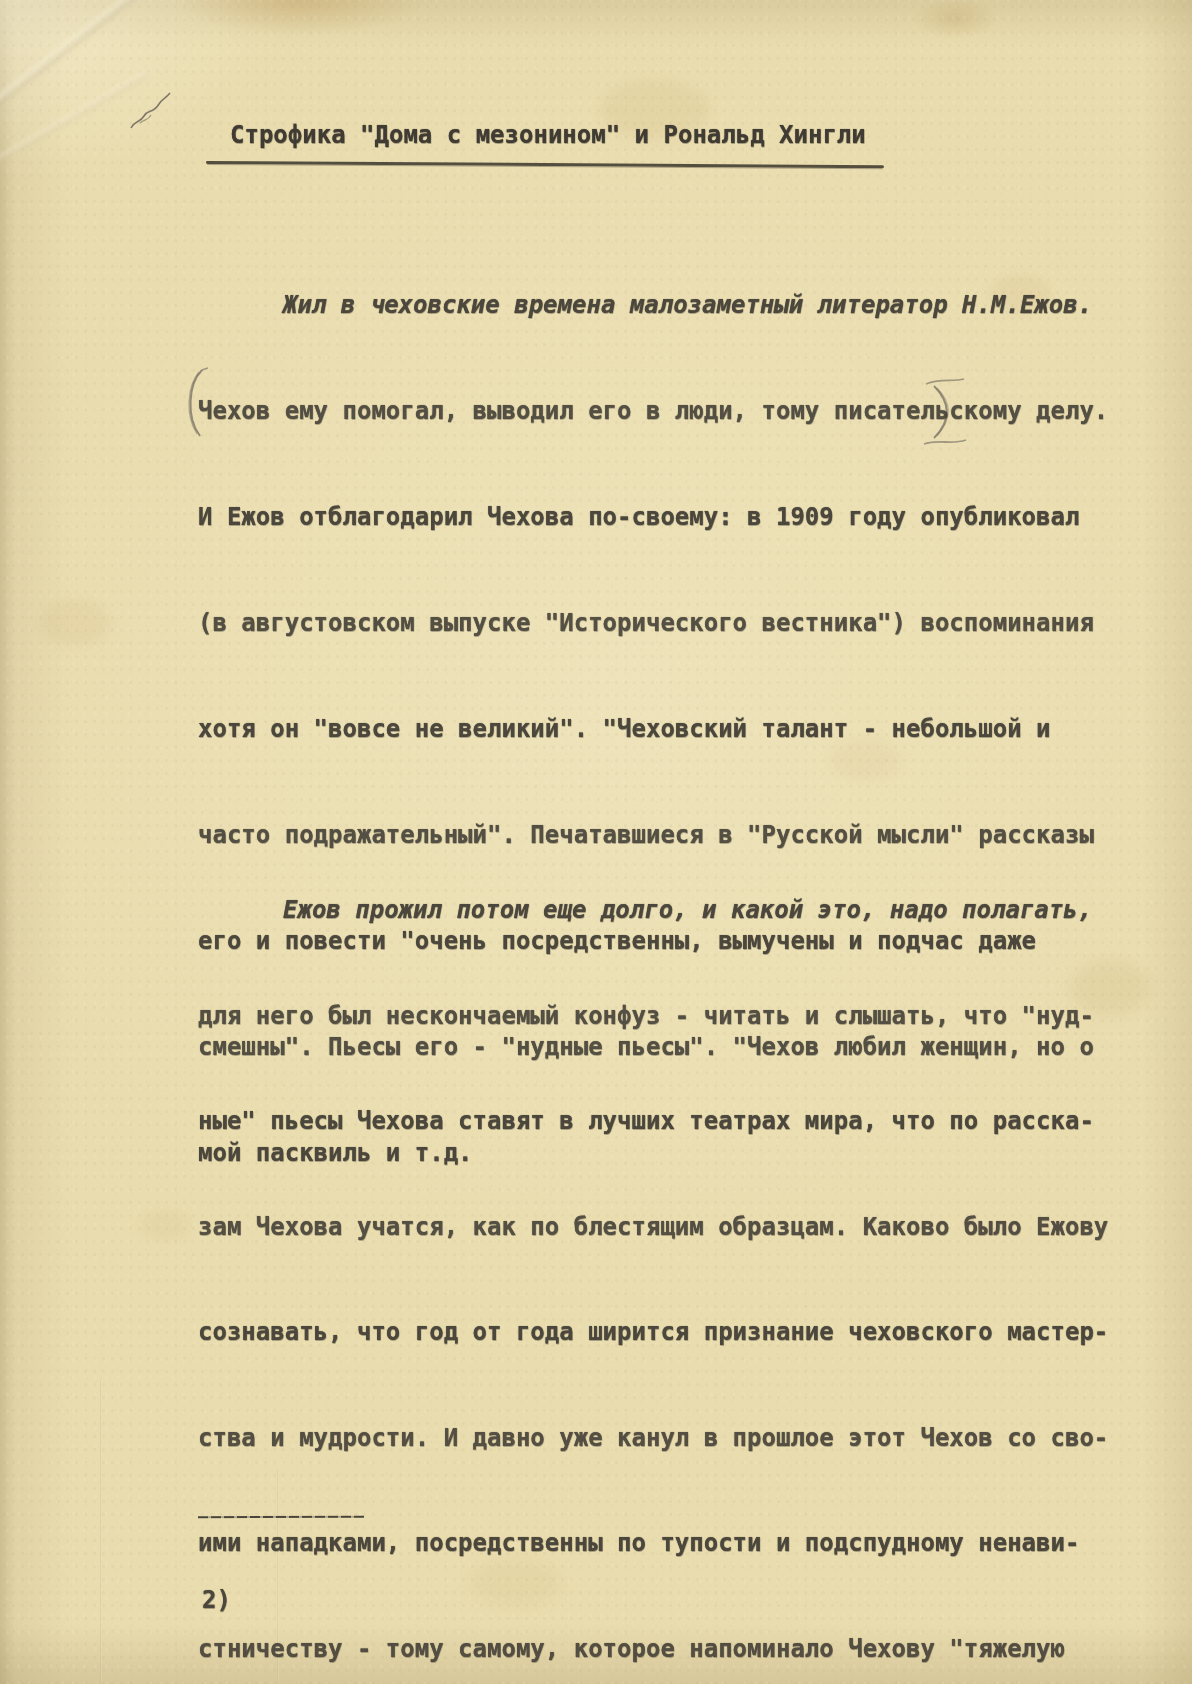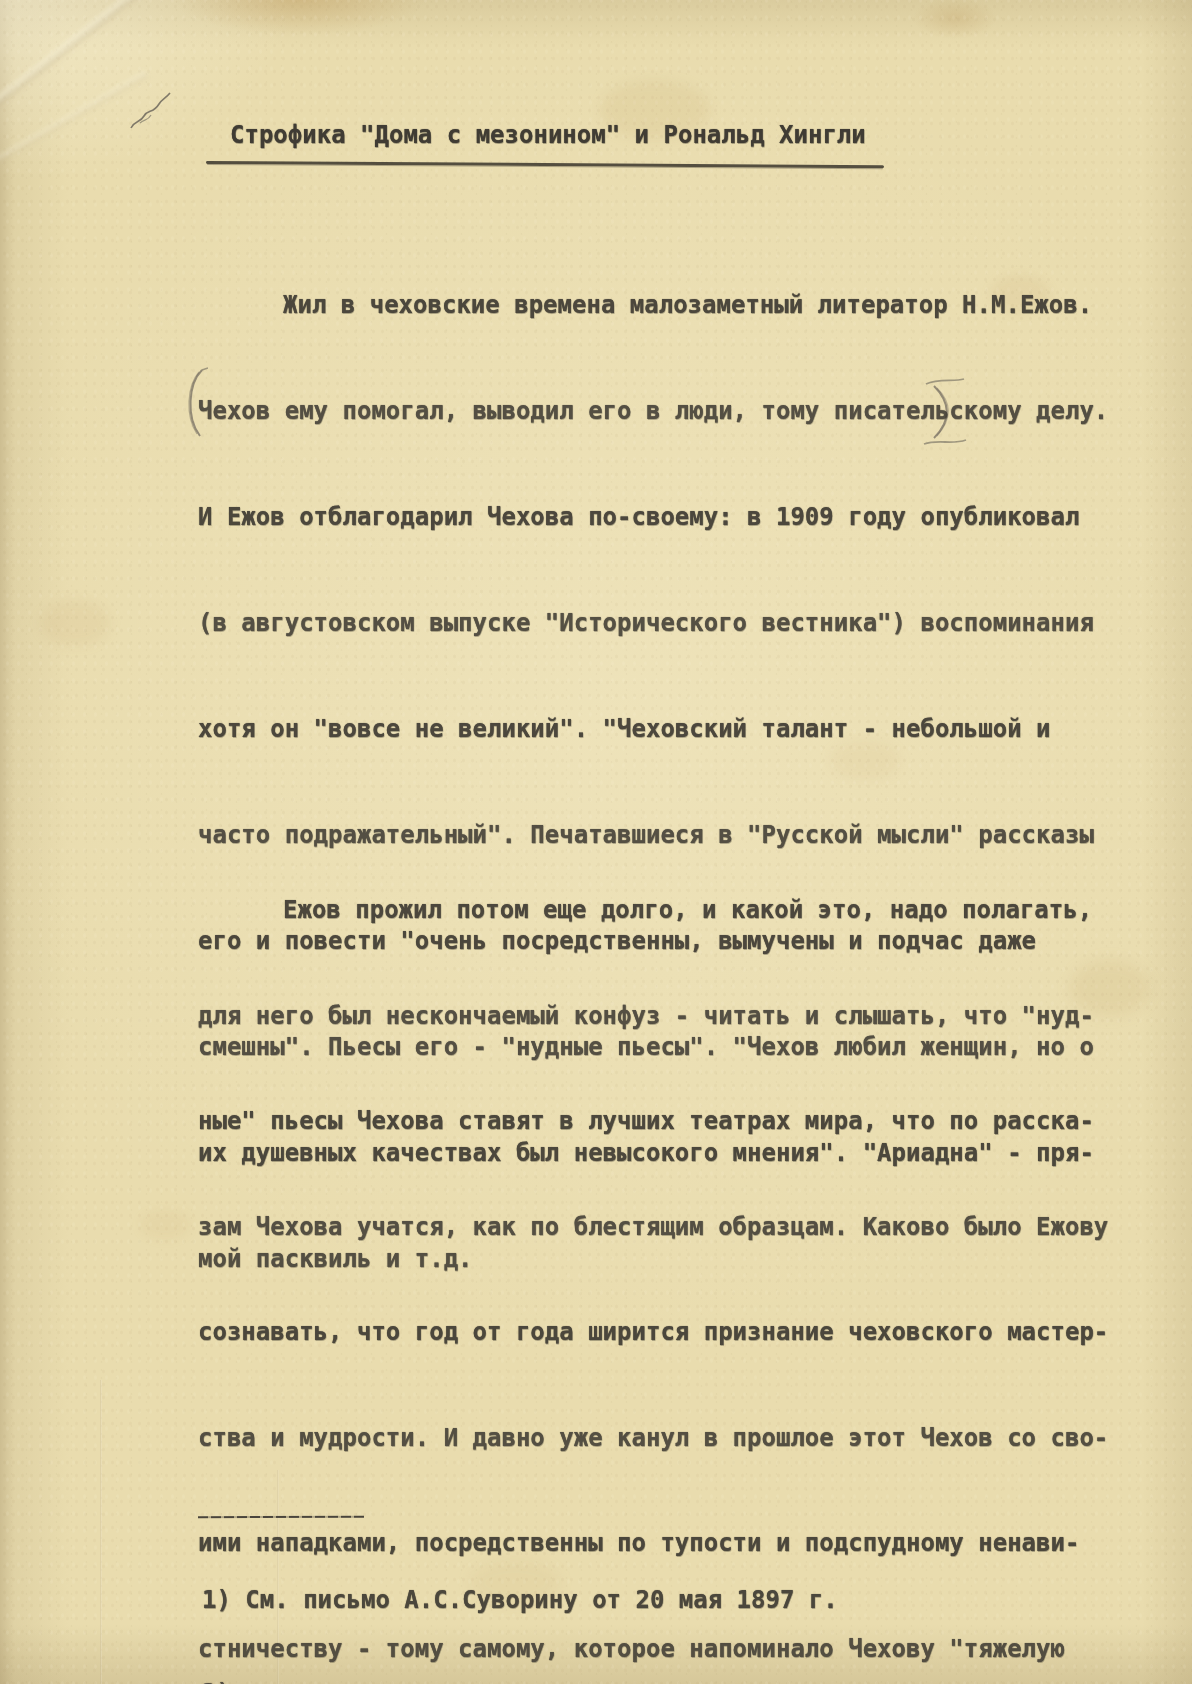--- a/index.html
+++ b/index.html
@@ -49,21 +49,21 @@
     border-radius:2px;
   }
   .para{position:absolute;left:198px;white-space:pre;font-size:24px;}
   .para1{top:224px;}
   .para1 .line{height:50px;line-height:50px;}
   .para2{top:830px;}
   .para2 .line{height:49.5px;line-height:49.5px;}
   .line{white-space:pre;}
   .line:nth-child(odd){opacity:0.93;}
   .line:nth-child(even){opacity:0.88;}
-  .indent{padding-left:85px;}
+  .indent{padding-left:85px;font-style:italic;}
   .foot-sep{
     position:absolute;left:198px;top:1516px;width:166px;height:2px;
     background:repeating-linear-gradient(90deg,#4a453c 0 10px, rgba(74,69,60,0.35) 10px 13px);
     box-shadow:0 3px 0 -1px rgba(74,69,60,0.55);
     transform:rotate(-0.2deg);
   }
   .footnotes{position:absolute;left:202px;top:1526px;font-size:24px;white-space:pre;}
   .footnotes .line{height:37px;line-height:37px;}
   .pencil{position:absolute;pointer-events:none;}
 </style>
@@ -108,21 +108,20 @@
 
   <div class="para para1 typed">
     <div class="line indent">Жил в чеховские времена малозаметный литератор Н.М.Ежов.</div>
     <div class="line">Чехов ему помогал, выводил его в люди, тому писательскому делу.</div>
     <div class="line">И Ежов отблагодарил Чехова по-своему: в 1909 году опубликовал</div>
     <div class="line">(в августовском выпуске "Исторического вестника") воспоминания</div>
     <div class="line">хотя он "вовсе не великий". "Чеховский талант - небольшой и</div>
     <div class="line">часто подражательный". Печатавшиеся в "Русской мысли" рассказы</div>
     <div class="line">его и повести "очень посредственны, вымучены и подчас даже</div>
     <div class="line">смешны". Пьесы его - "нудные пьесы". "Чехов любил женщин, но о</div>
-    <div class="line">их душевных качествах был невысокого мнения". "Ариадна" - пря-</div>
     <div class="line">мой пасквиль и т.д.</div>
   </div>
 
   <div class="para para2 typed">
     <div class="line indent">Ежов прожил потом еще долго, и какой это, надо полагать,</div>
     <div class="line">для него был нескончаемый конфуз - читать и слышать, что "нуд-</div>
     <div class="line">ные" пьесы Чехова ставят в лучших театрах мира, что по расска-</div>
     <div class="line">зам Чехова учатся, как по блестящим образцам. Каково было Ежову</div>
     <div class="line">сознавать, что год от года ширится признание чеховского мастер-</div>
     <div class="line">ства и мудрости. И давно уже канул в прошлое этот Чехов со сво-</div>
@@ -131,17 +130,16 @@
     
     
     
     
     
     
   </div>
 
   <div class="foot-sep"></div>
   <div class="footnotes typed">
-    <div class="line">1) См. письмо А.С.Суворину от 20 мая 1897 г.</div>
     <div class="line">2)</div>
   </div>
 
 </div>
 
 </body></html>

